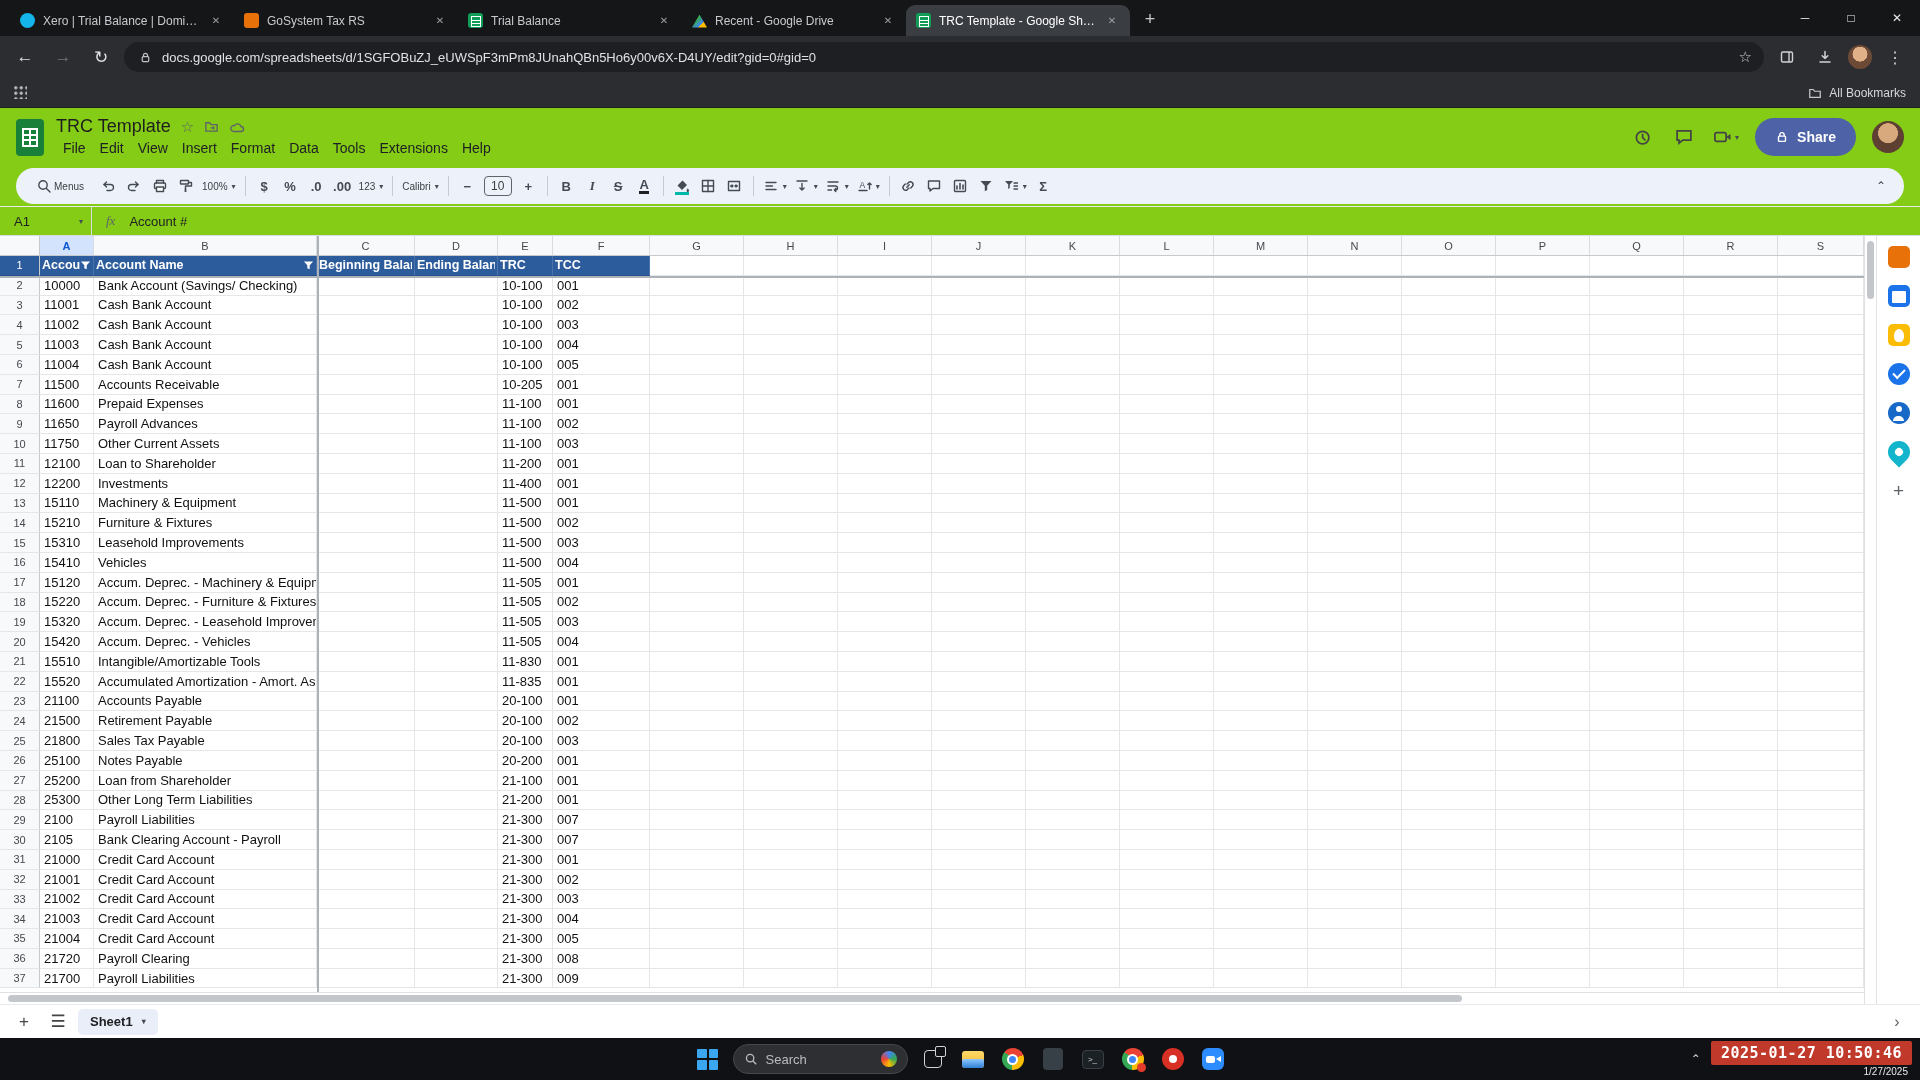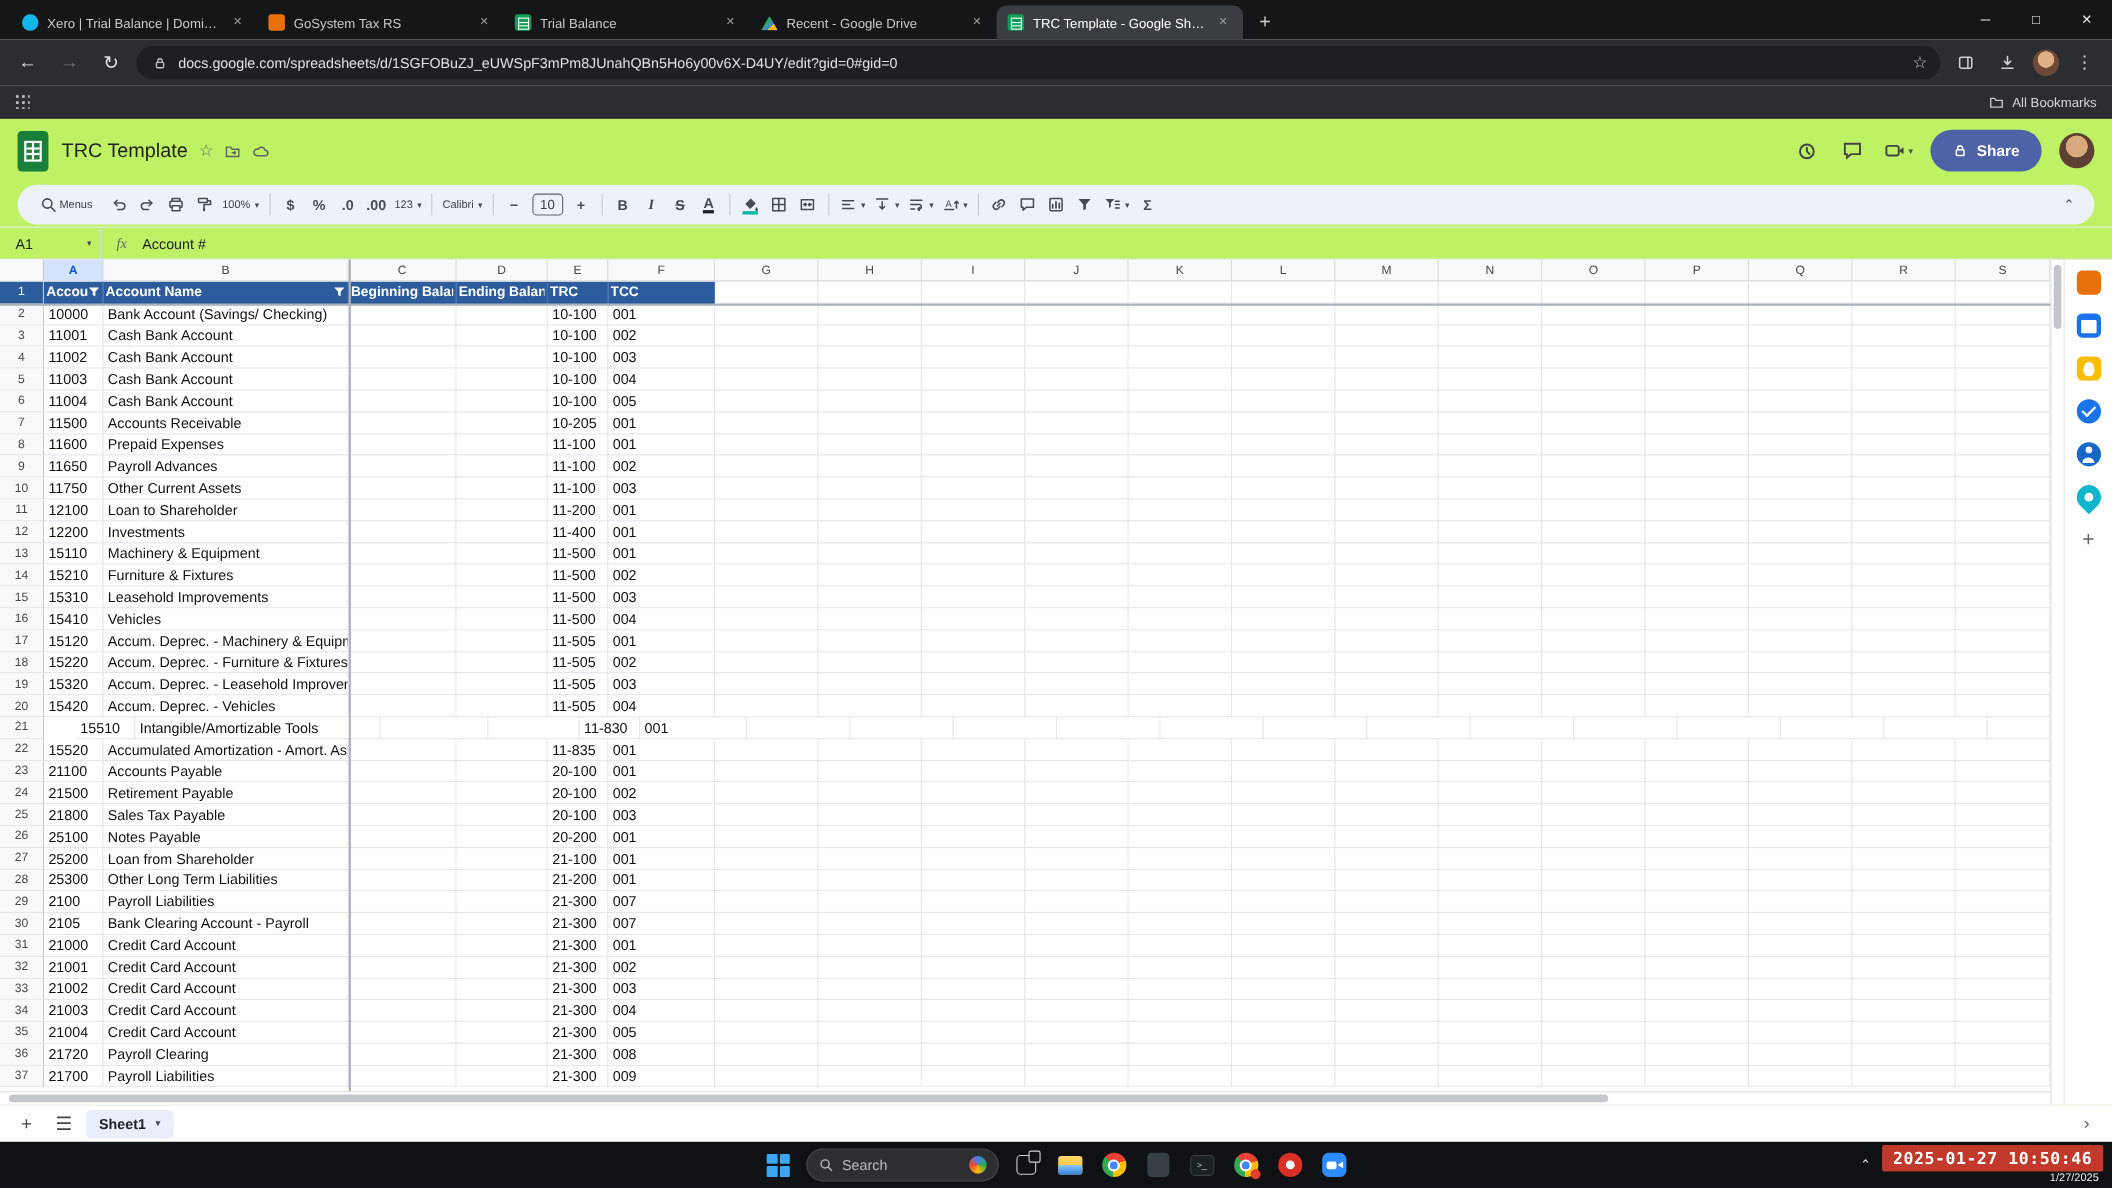--- a/index.html
+++ b/index.html
@@ -50,21 +50,21 @@
     background:radial-gradient(circle at 50% 38%,#e0b088 38%,#6d4a36 40%)}
 
   .bmrow{position:absolute;top:78px;left:0;right:0;height:30px;background:#2c2d30;
     border-bottom:1px solid #202124;display:flex;align-items:center;padding:0 14px;
     color:#d5d8db;font-size:12px}
   .apps-grid{width:13px;height:13px;flex:none;
     background:radial-gradient(circle,#b9bdc1 1.4px,transparent 1.6px) -1px -1px/5.5px 5.5px}
   .bm-right{margin-left:auto;display:flex;align-items:center;gap:7px}
 
   
-  .sheets{position:absolute;top:108px;left:0;right:0;bottom:42px;background:#bef264;
+  .sheets{position:absolute;top:108px;left:0;right:0;bottom:42px;background:#84cc16;
     display:flex;flex-direction:column}
   .sh-header{height:58px;flex:none;display:flex;align-items:center;padding:0 16px;gap:12px}
   .logo{width:28px;height:37px;background:#188038;border-radius:4px;position:relative;flex:none}
   .logo-grid{position:absolute;left:6px;right:6px;top:9px;bottom:9px;border:2px solid #fff;
     background:
       linear-gradient(#fff,#fff) 0 38%/100% 2px no-repeat,
       linear-gradient(#fff,#fff) 0 76%/100% 2px no-repeat,
       linear-gradient(#fff,#fff) 50% 0/2px 100% no-repeat}
   .title-block{display:flex;flex-direction:column;gap:1px}
   .title-row{display:flex;align-items:center;gap:10px}
@@ -296,20 +296,31 @@
                 <path d="M2 4h4l1.5 2H14v7H2z"></path>
                 <path d="M7 9.5h4M11 9.5 9.5 8M11 9.5 9.5 11"></path>
               </svg>
           </span>
           <span class="t-icon">
             <svg width="16" height="16" viewBox="0 0 16 16" fill="none" stroke="#5f6368" stroke-width="1.4">
                 <path d="M5 12.5a3 3 0 1 1 .6-5.9A3.5 3.5 0 0 1 12 7.5a2.5 2.5 0 0 1 0 5z"></path>
               </svg>
           </span>
         </div>
+        <div class="menubar">
+            <div class="menu-item">File</div>
+            <div class="menu-item">Edit</div>
+            <div class="menu-item">View</div>
+            <div class="menu-item">Insert</div>
+            <div class="menu-item">Format</div>
+            <div class="menu-item">Data</div>
+            <div class="menu-item">Tools</div>
+            <div class="menu-item">Extensions</div>
+            <div class="menu-item">Help</div>
+          </div>
       </div>
       <div class="header-right">
         <span class="hr-icon">
           <svg width="20" height="20" viewBox="0 0 16 16" fill="none" stroke="#444" stroke-width="1.4" stroke-linecap="round">
               <circle cx="8.5" cy="8.5" r="5"></circle>
               <path d="M8.5 5.8v2.7l1.9 1.9"></path>
             </svg>
         </span>
         <span class="hr-icon">
           <svg width="20" height="20" viewBox="0 0 16 16" fill="none" stroke="#444" stroke-width="1.4">
@@ -996,21 +1007,21 @@
               <div class="cell" style="width: 94px;"></div>
               <div class="cell" style="width: 94px;"></div>
               <div class="cell" style="width: 94px;"></div>
               <div class="cell" style="width: 94px;"></div>
               <div class="cell" style="width: 94px;"></div>
               <div class="cell" style="width: 94px;"></div>
               <div class="cell" style="flex: 1 1 0%;"></div>
             </div>
             <div class="grid-row">
               <div class="row-h">21</div>
-              <div class="cell" style="width: 54px; margin-left: 29px;">15510</div>
+              <div class="cell" style="width: 54px;">15510</div>
               <div class="cell" style="width: 223px;">Intangible/Amortizable Tools</div>
               <div class="cell" style="width: 98px;"></div>
               <div class="cell" style="width: 83px;"></div>
               <div class="cell" style="width: 55px;">11-830</div>
               <div class="cell" style="width: 97px;">001</div>
               <div class="cell" style="width: 94px;"></div>
               <div class="cell" style="width: 94px;"></div>
               <div class="cell" style="width: 94px;"></div>
               <div class="cell" style="width: 94px;"></div>
               <div class="cell" style="width: 94px;"></div>

